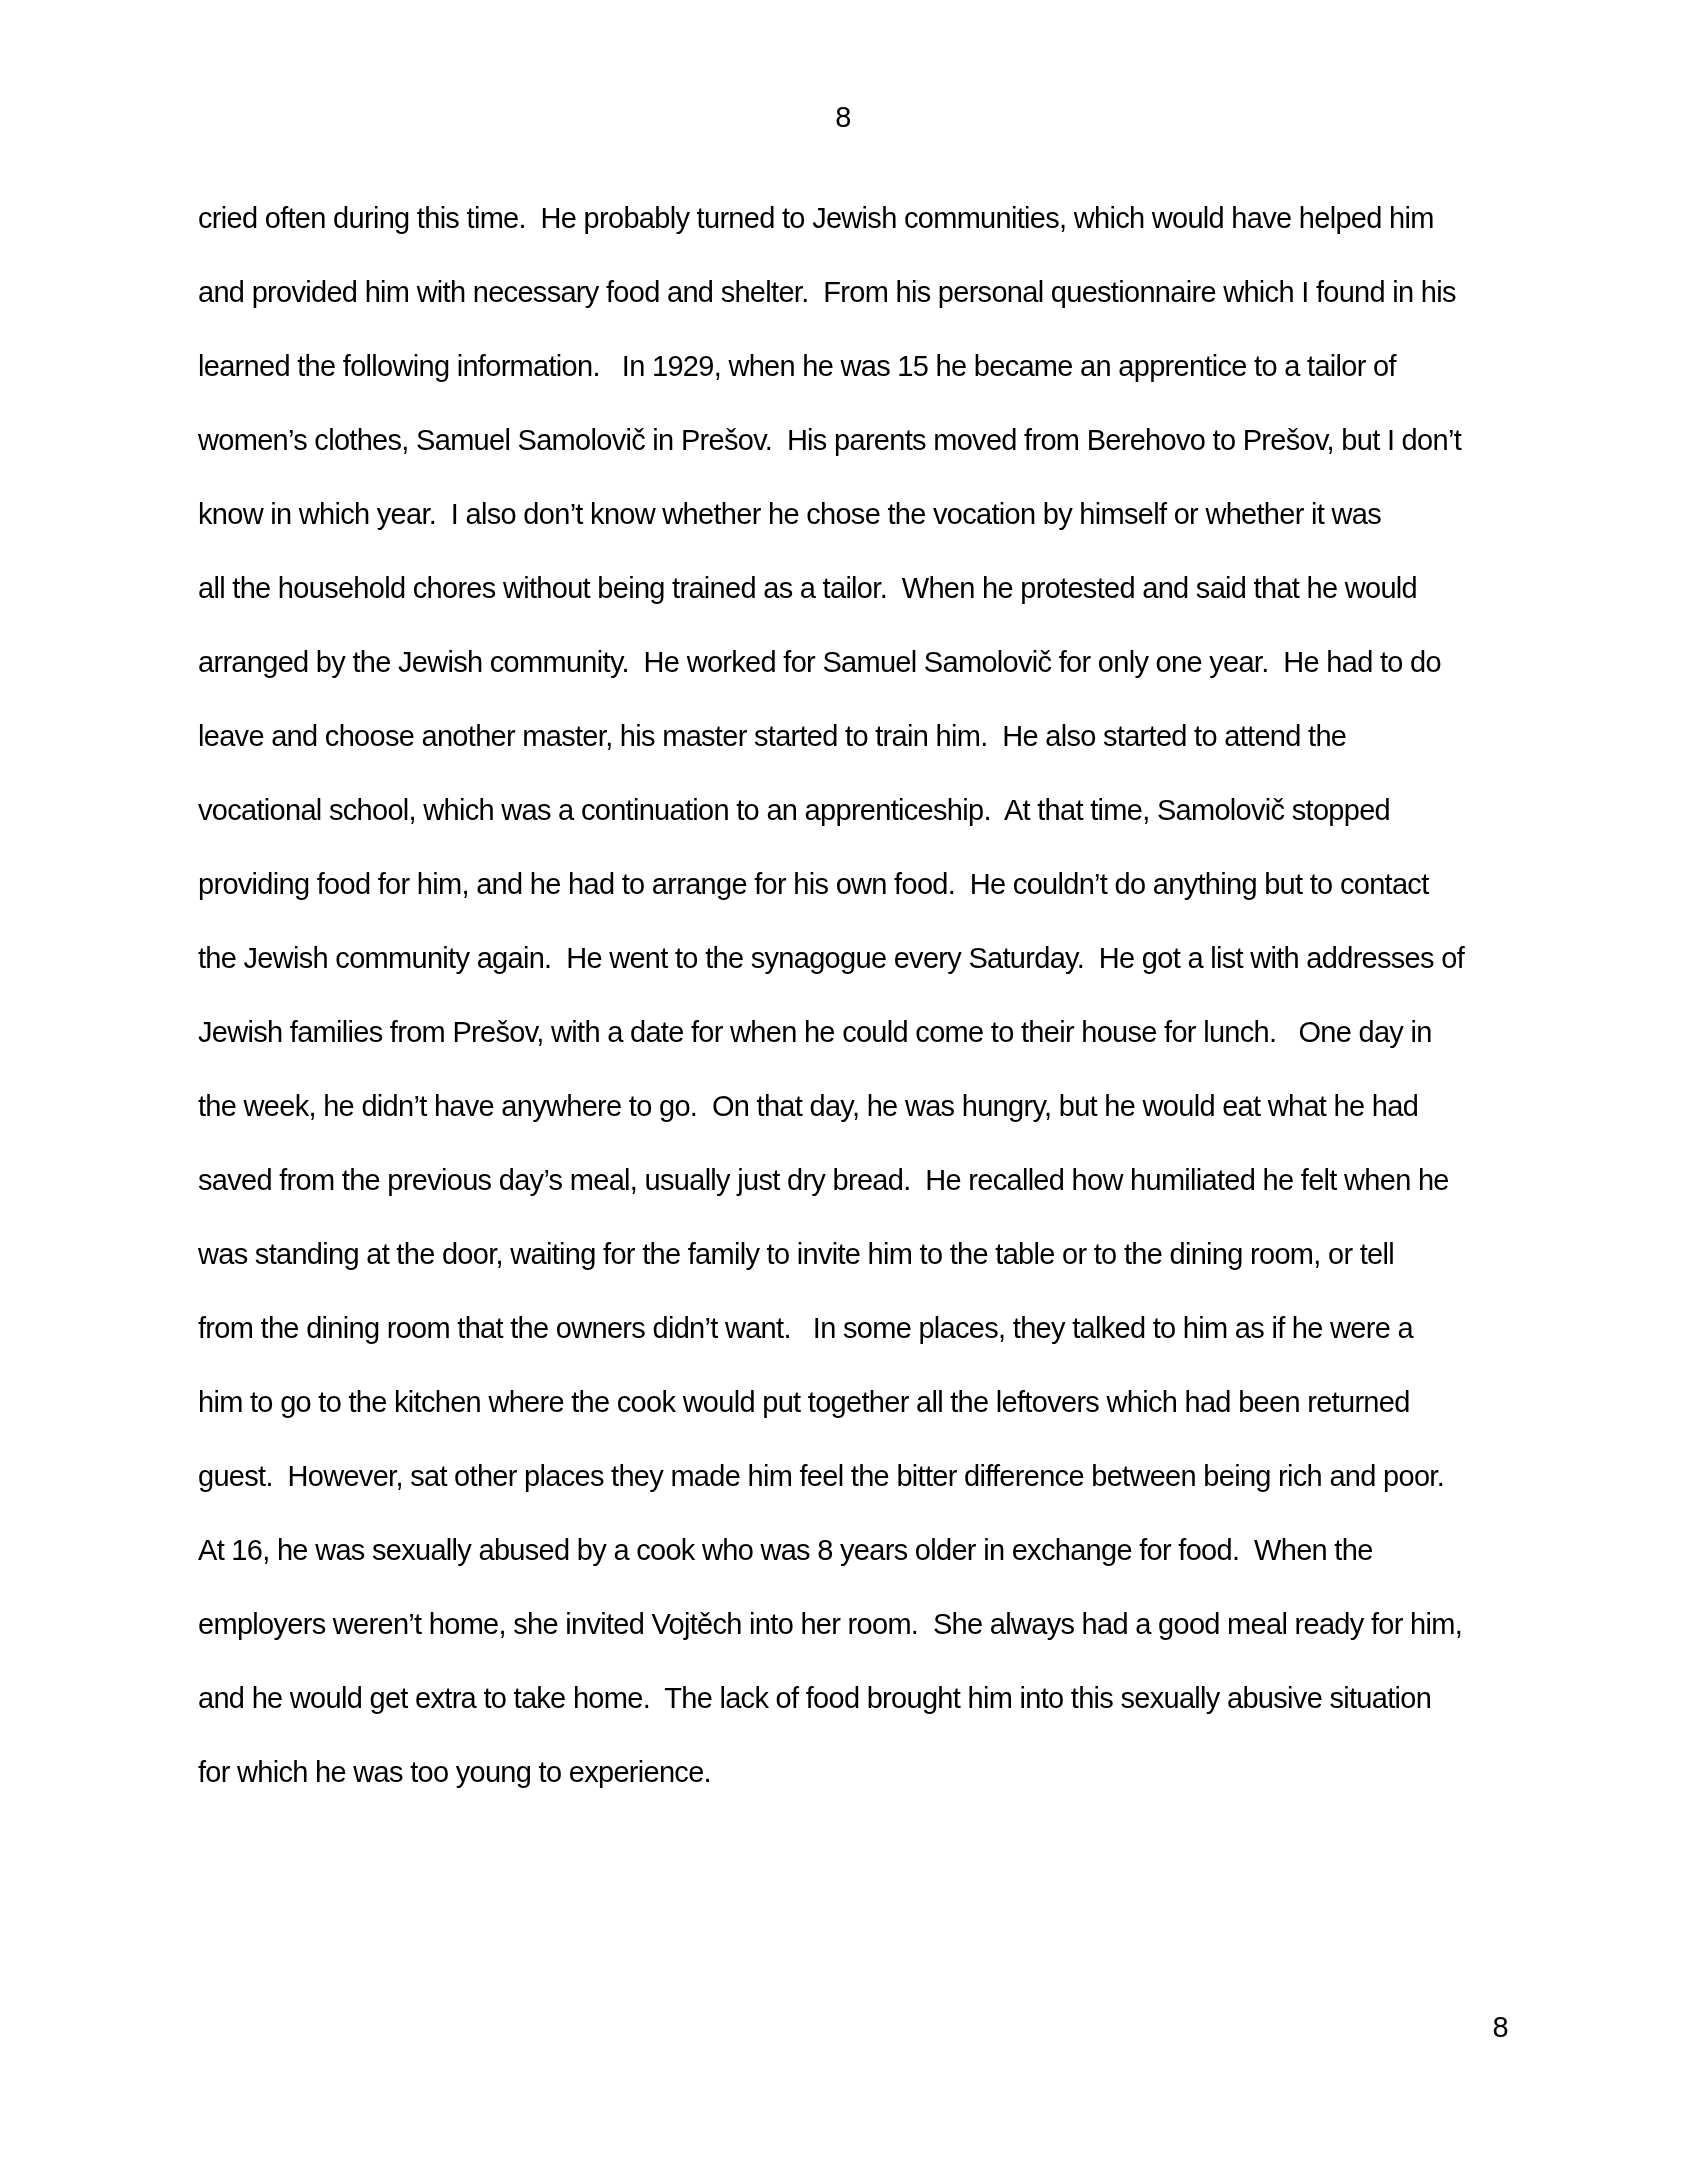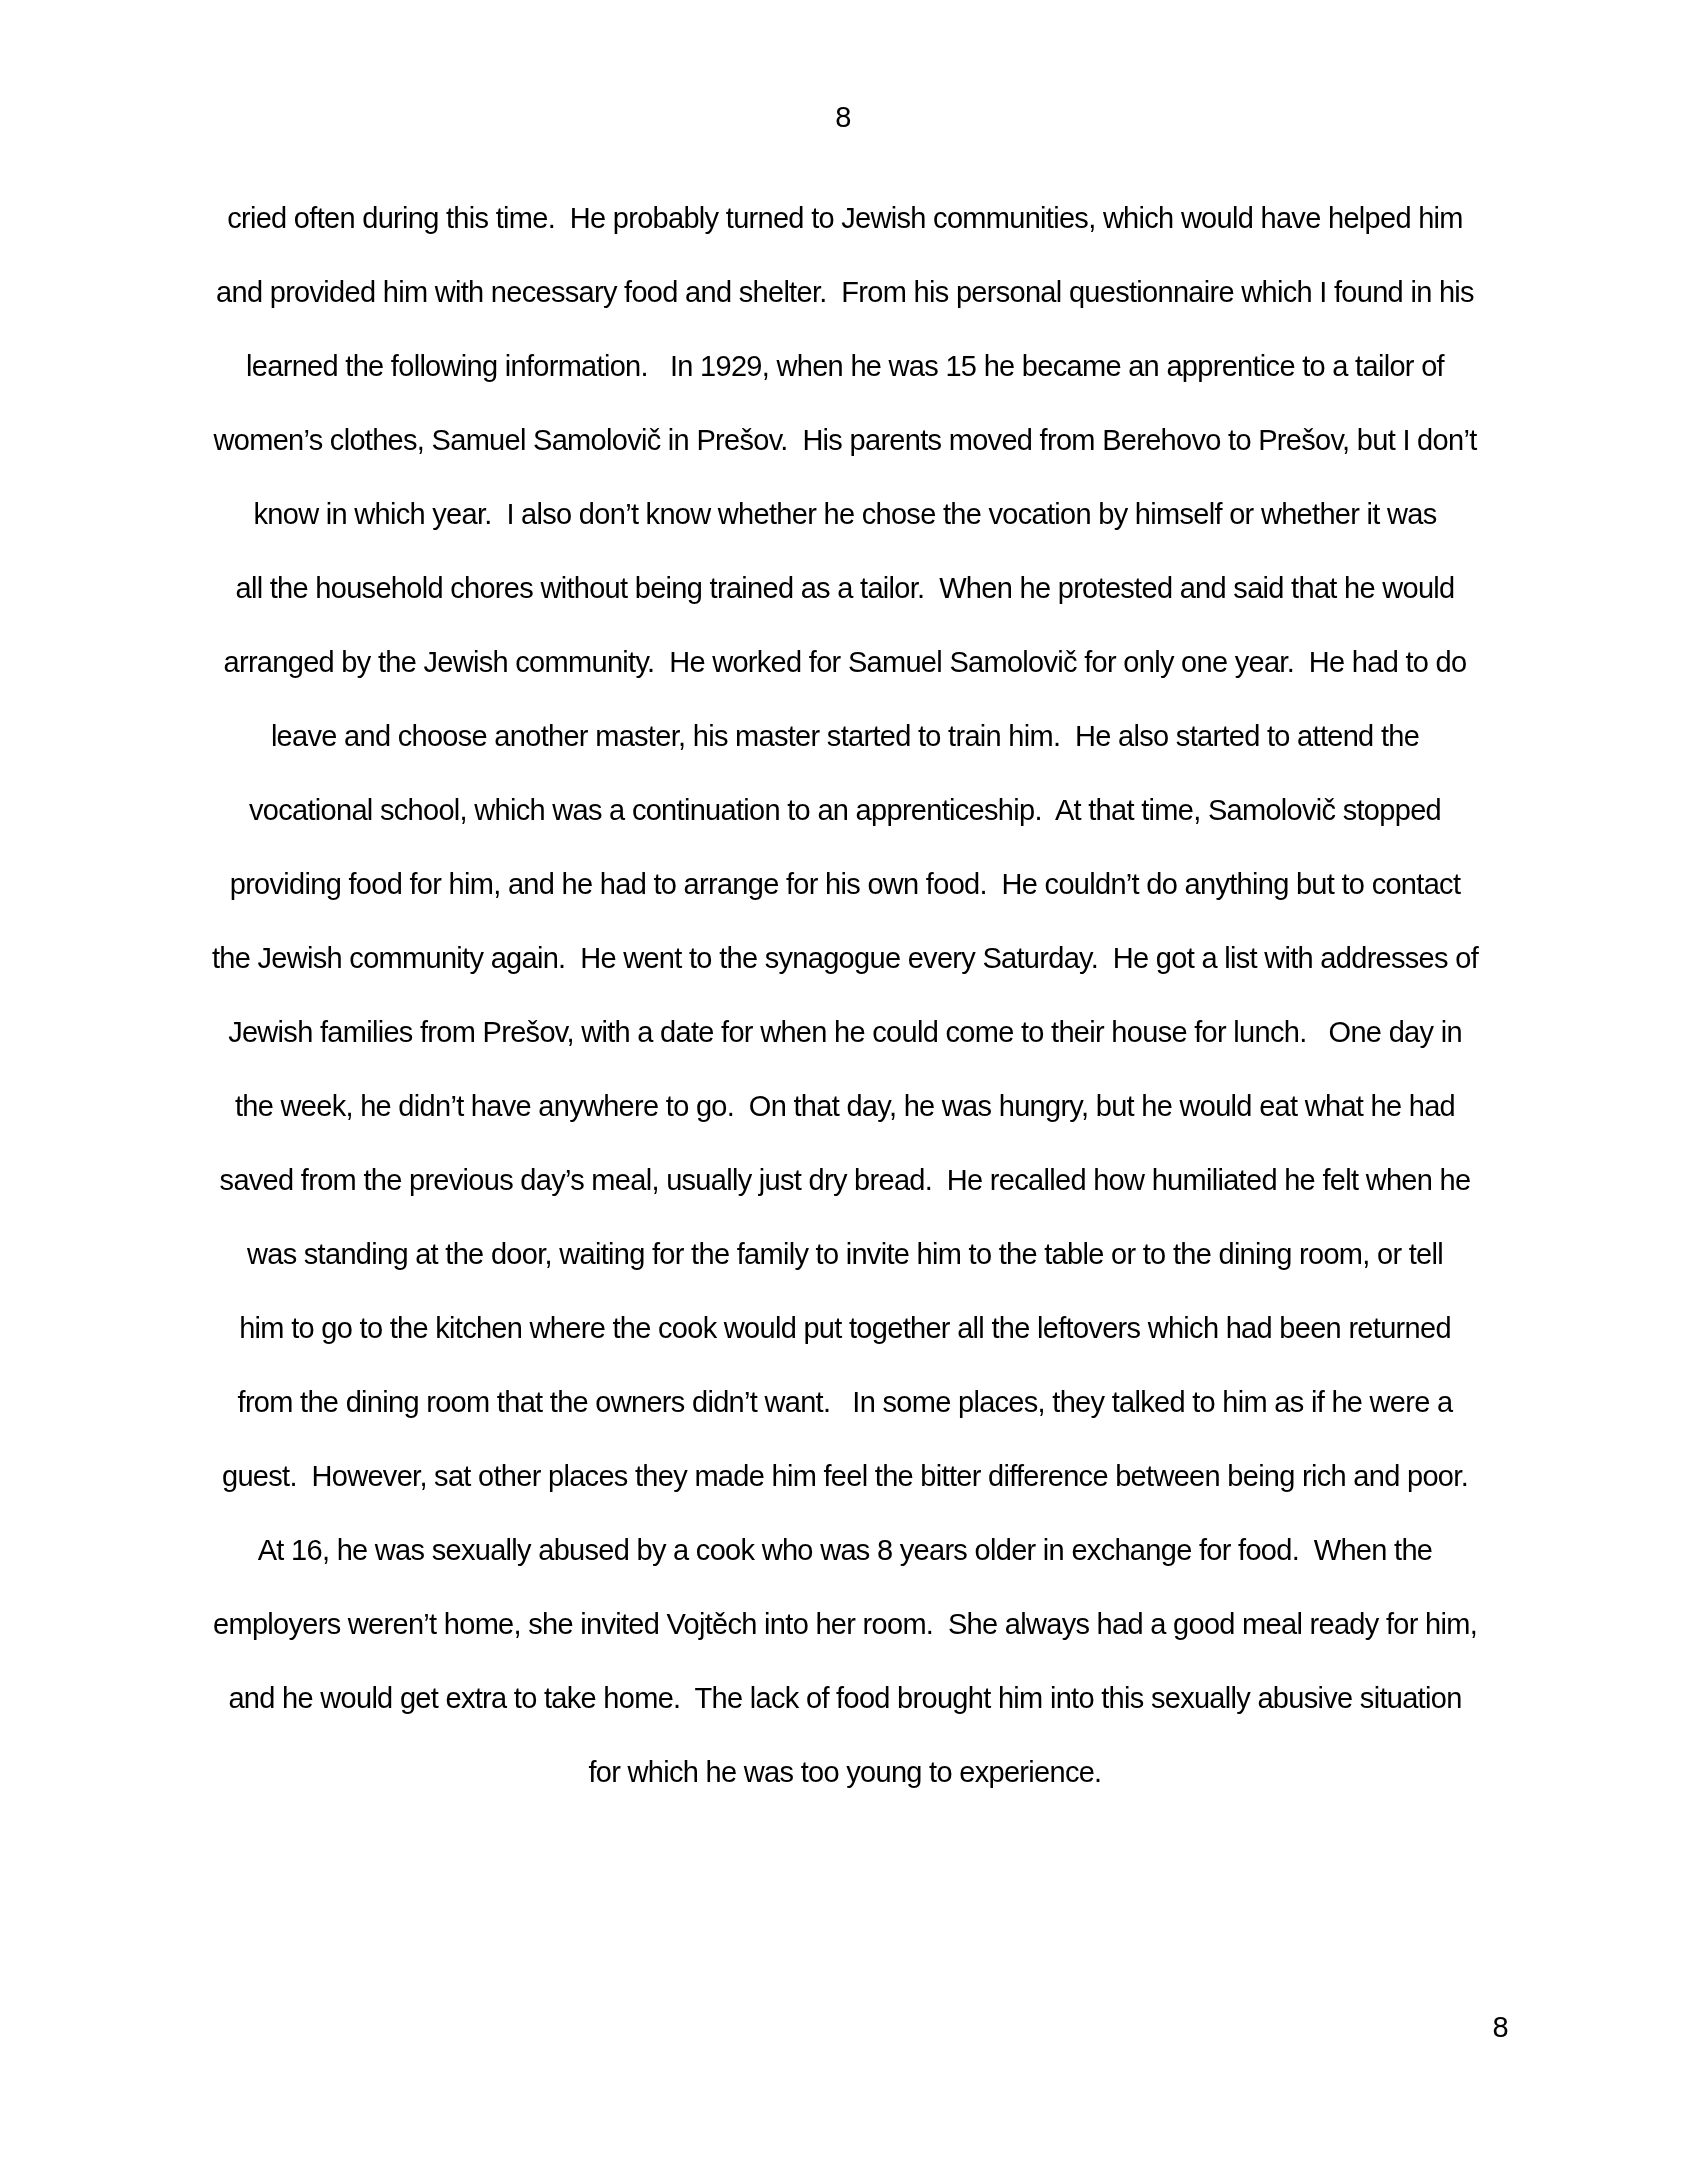--- a/index.html
+++ b/index.html
@@ -31,21 +31,20 @@
     text-align: center;
     font-size: 29px;
     line-height: 30px;
     letter-spacing: -0.7px;
   }
   .doc-body {
     position: absolute;
     top: 181px;
     left: 198px;
     width: 1294px;
-    text-align: center;
   }
   .line {
     white-space: pre;
     font-size: 29px;
     line-height: 74px;
     height: 74px;
     letter-spacing: -0.7px;
   }
   .page-footer {
     position: absolute;
@@ -74,22 +73,22 @@
     <div class="line">all the household chores without being trained as a tailor.  When he protested and said that he would</div>
     <div class="line">arranged by the Jewish community.  He worked for Samuel Samolovič for only one year.  He had to do</div>
     <div class="line">leave and choose another master, his master started to train him.  He also started to attend the</div>
     <div class="line">vocational school, which was a continuation to an apprenticeship.  At that time, Samolovič stopped</div>
     <div class="line">providing food for him, and he had to arrange for his own food.  He couldn’t do anything but to contact</div>
     <div class="line">the Jewish community again.  He went to the synagogue every Saturday.  He got a list with addresses of</div>
     <div class="line">Jewish families from Prešov, with a date for when he could come to their house for lunch.   One day in</div>
     <div class="line">the week, he didn’t have anywhere to go.  On that day, he was hungry, but he would eat what he had</div>
     <div class="line">saved from the previous day’s meal, usually just dry bread.  He recalled how humiliated he felt when he</div>
     <div class="line">was standing at the door, waiting for the family to invite him to the table or to the dining room, or tell</div>
+    <div class="line">from the dining room that the owners didn’t want.   In some places, they talked to him as if he were a</div>
     <div class="line">him to go to the kitchen where the cook would put together all the leftovers which had been returned</div>
-    <div class="line">from the dining room that the owners didn’t want.   In some places, they talked to him as if he were a</div>
     <div class="line">guest.  However, sat other places they made him feel the bitter difference between being rich and poor.</div>
     <div class="line">At 16, he was sexually abused by a cook who was 8 years older in exchange for food.  When the</div>
     <div class="line">employers weren’t home, she invited Vojtěch into her room.  She always had a good meal ready for him,</div>
     <div class="line">and he would get extra to take home.  The lack of food brought him into this sexually abusive situation</div>
     <div class="line">for which he was too young to experience.</div>
   </div>
 
   <div class="page-footer">8</div>
 
 </div>

